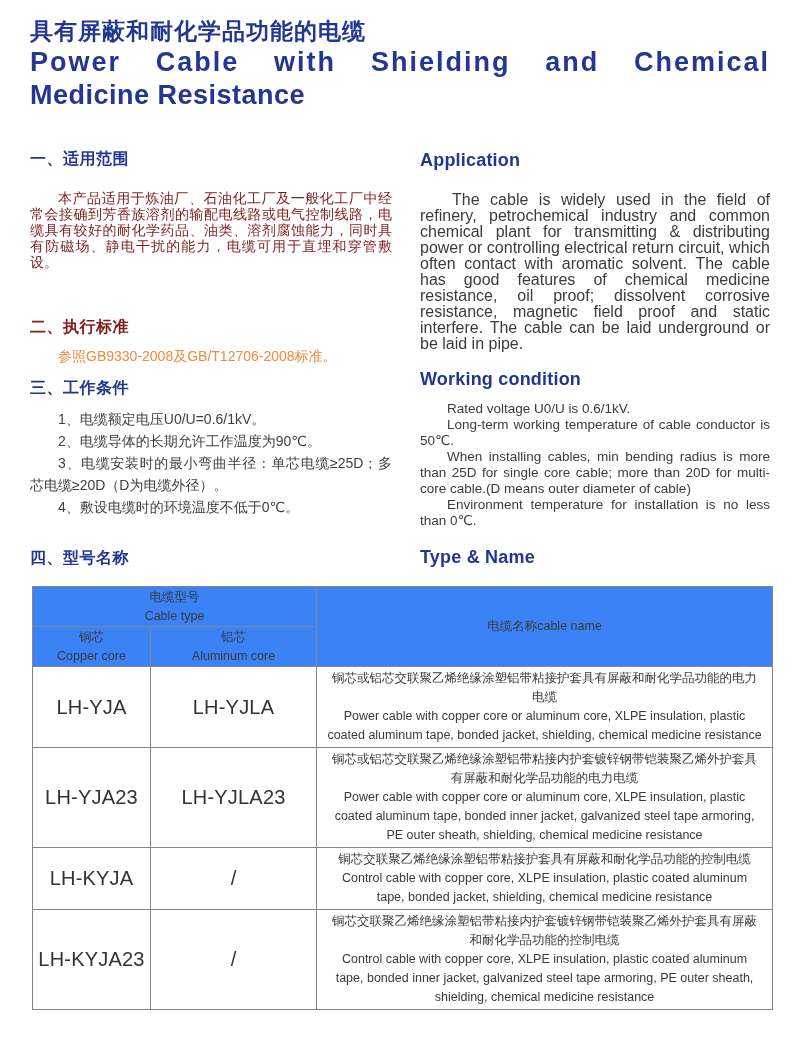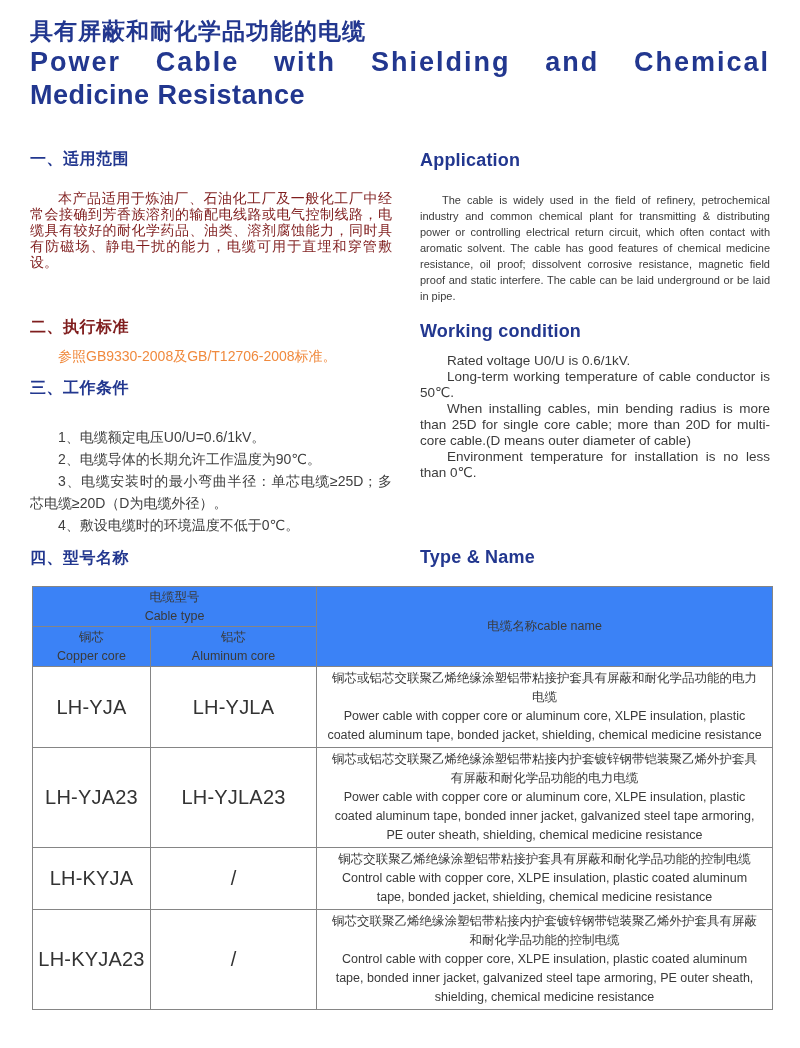--- a/index.html
+++ b/index.html
@@ -32,25 +32,25 @@
   .h-en { font-size: 18px; font-weight: bold; color: #22378f; line-height: 20px; letter-spacing: 0.2px; }
 
   .zh-body {
     font-size: 14px; line-height: 16px; color: #7f1d1d;
     text-align: justify; text-indent: 2em;
   }
   .para-zh { margin-top: 22px; }
   .std-zh { margin-top: 10px; color: #f08a3e; white-space: nowrap; line-height: 20px; }
   .h-standard { margin-top: 48px; }
   .h-working-zh { margin-top: 13px; }
-  .zh-items { margin-top: 29px; }
+  .zh-items { margin-top: 11px; }
   .zh-item { font-size: 14px; line-height: 22px; color: #3f3f3f; text-align: justify; text-indent: 2em; }
 
   .en-body {
-    font-size: 11px; line-height: 16px; color: #3b3b3b;
+    font-size: 16px; line-height: 16px; color: #3b3b3b;
     text-align: justify; text-indent: 2em;
   }
   .para-en { margin-top: 22px; }
   .std-en { margin-top: 26px; color: #f08a3e; white-space: nowrap; text-align: left; }
   .h-working-en { margin-top: 17px; }
   .en-items { margin-top: 12px; }
   .en-item { font-size: 13.5px; line-height: 16px; color: #3b3b3b; text-align: justify; text-indent: 2em; }
 
   
   .sec4-zh { position: absolute; left: 30px; top: 549px; }

